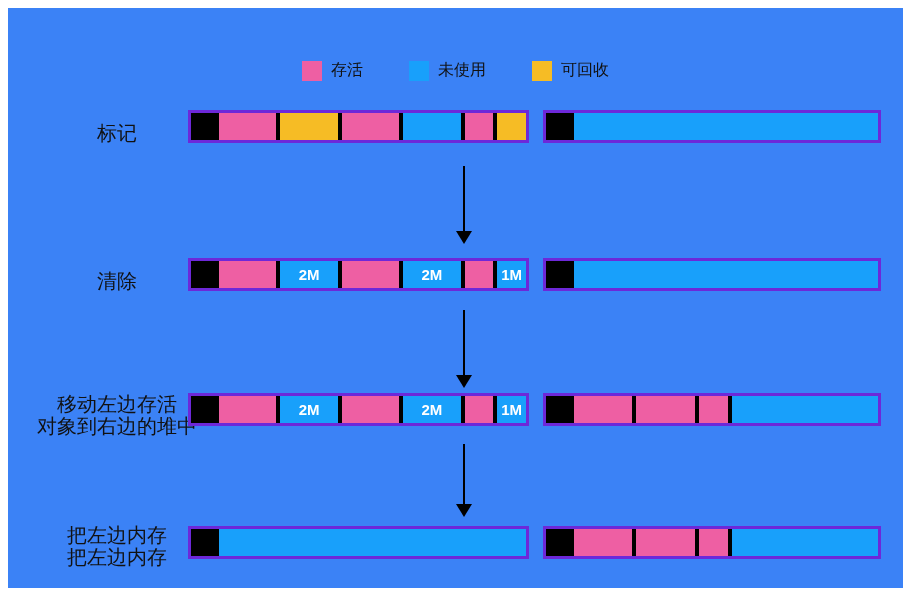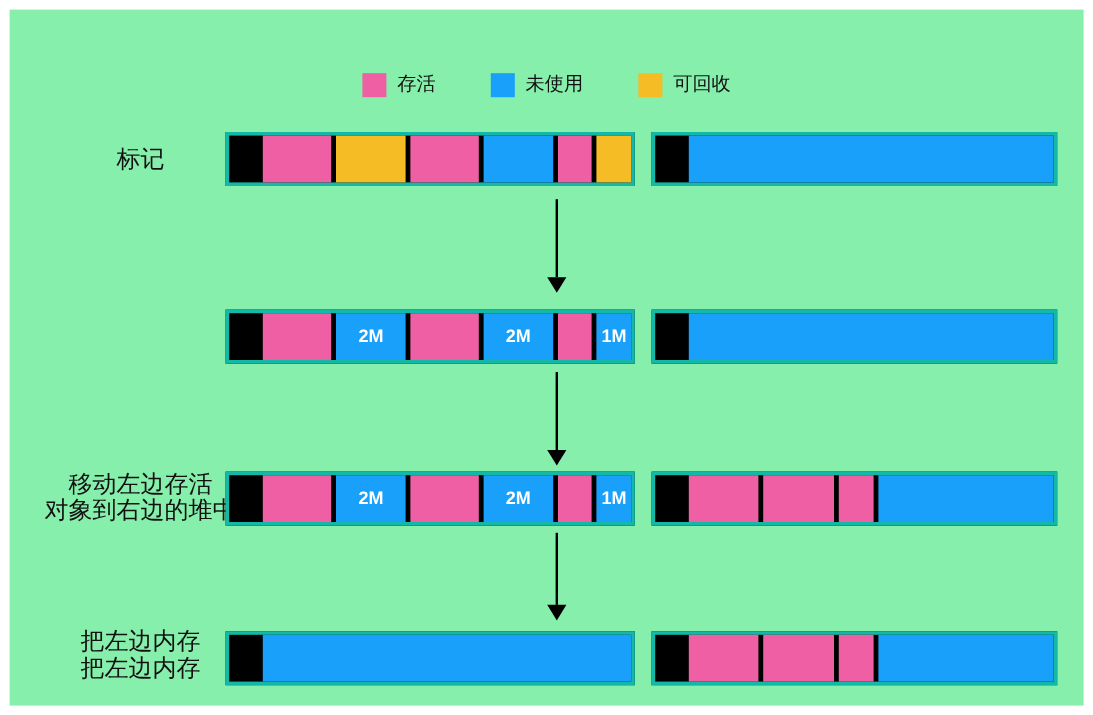--- a/index.html
+++ b/index.html
@@ -25,22 +25,22 @@
     display:flex; flex-direction:column; justify-content:center; align-items:center;
     font-size:20px; color:#111; line-height:22px; text-align:center;
   }
   .label-1 { top:102px; height:45px; }
   .label-2 { top:250px; height:45px; }
   .label-3 { top:383px; height:47px; }
   .label-4 { top:516px; height:47px;font-family:Liberation Mono, monospace; }
 
   
   .bar {
-    position:absolute; height:45px; box-sizing:border-box;
-    display:flex; gap:4px; background:#000; border:3px solid #14b8a6;padding-left:28px;
+    position:absolute; height:33px; box-sizing:border-box;
+    display:flex; gap:4px; background:#000; border:3px solid #6d28d9;padding-left:28px;
   }
   .lbar-1 { left:180px; top:102px; width:341px; }
   .rbar-1 { left:535px; top:102px; width:338px; }
   .lbar-2 { left:180px; top:250px; width:341px; }
   .rbar-2 { left:535px; top:250px; width:338px; }
   .lbar-3 { left:180px; top:385px; width:341px; }
   .rbar-3 { left:535px; top:385px; width:338px; }
   .lbar-4 { left:180px; top:518px; width:341px; }
   .rbar-4 { left:535px; top:518px; width:338px; }
   .seg {
@@ -56,21 +56,21 @@
     border-left:8px solid transparent; border-right:8px solid transparent;
     border-top:13px solid #000;
   }
   .arrow-1 { top:158px; height:78px; }
   .arrow-2 { top:302px; height:78px; }
   .arrow-3 { top:436px; height:73px; }
 </style>
 </head>
 <body>
 
-<div class="canvas" style="background: #86efac;">
+<div class="canvas" style="background: #3b82f6;">
 
   <div class="legend">
     <div class="legend-item">
       <span class="swatch" style="background: rgb(238, 95, 163);"></span>
       <span>存活</span>
     </div>
     <div class="legend-item">
       <span class="swatch" style="background: rgb(24, 160, 251);"></span>
       <span>未使用</span>
     </div>
@@ -93,20 +93,23 @@
     </div>
   <div class="bar rbar-1">
       <div class="seg" style="flex: 10 1 0px; background: rgb(24, 160, 251);"></div>
     </div>
 
   <div class="arrow arrow-1">
     <div class="arrow-line"></div>
     <div class="arrow-head"></div>
   </div>
 
+  <div class="row-label label-2">
+    <span>清除</span>
+  </div>
   <div class="bar lbar-2">
       <div class="seg" style="flex: 2 1 0px; background: rgb(238, 95, 163);"></div>
       <div class="seg" style="flex: 2 1 0px; background: rgb(24, 160, 251);">2M</div>
       <div class="seg" style="flex: 2 1 0px; background: rgb(238, 95, 163);"></div>
       <div class="seg" style="flex: 2 1 0px; background: rgb(24, 160, 251);">2M</div>
       <div class="seg" style="flex: 1 1 0px; background: rgb(238, 95, 163);"></div>
       <div class="seg" style="flex: 1 1 0px; background: rgb(24, 160, 251);">1M</div>
     </div>
   <div class="bar rbar-2">
       <div class="seg" style="flex: 10 1 0px; background: rgb(24, 160, 251);"></div>

